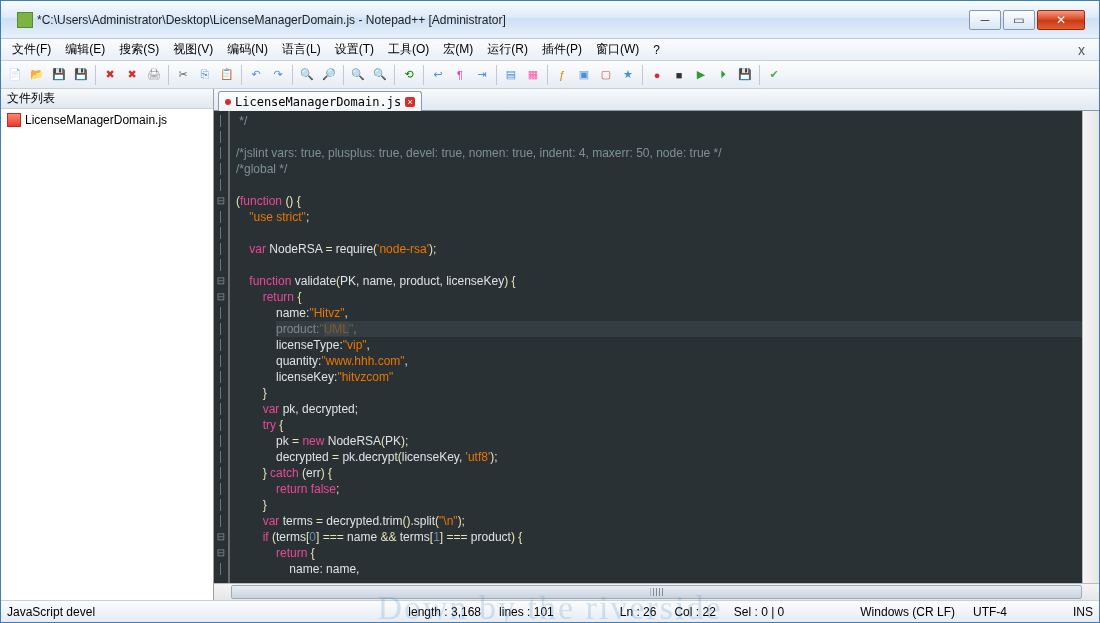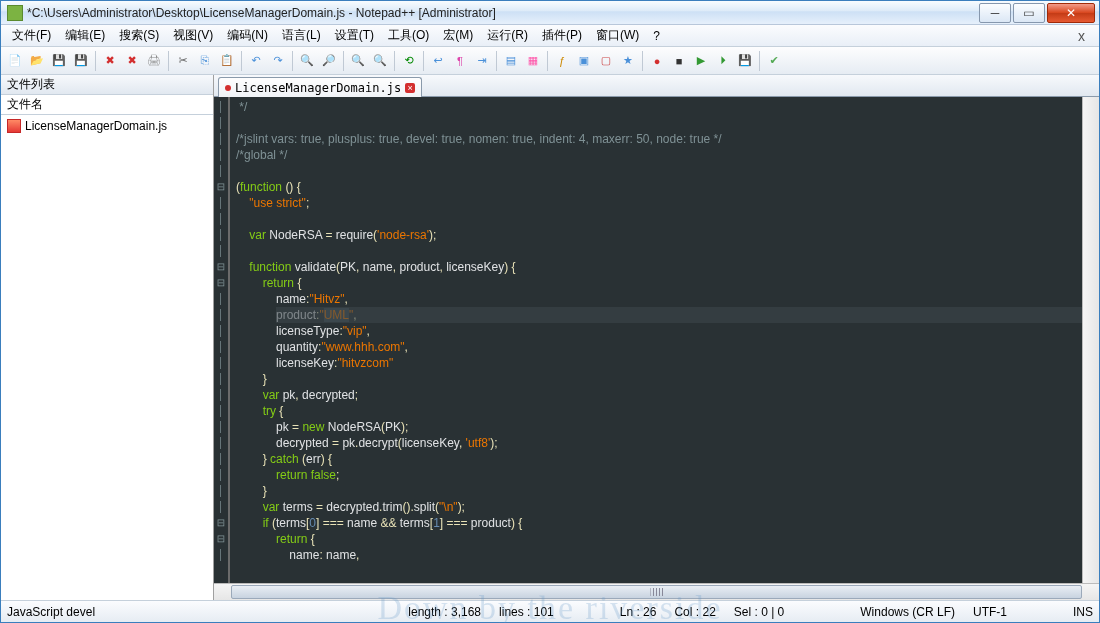--- a/index.html
+++ b/index.html
@@ -1,18 +1,18 @@
 <!DOCTYPE html>
 <html><head>
 <meta charset="utf-8">
 <style>
 *{box-sizing:border-box;margin:0;padding:0;font-family:"Microsoft YaHei","Segoe UI",Tahoma,sans-serif;font-size:12px}
 body{background:#fff;overflow:hidden}
 .window{width:1100px;height:623px;border:1px solid #3a7ebd;display:flex;flex-direction:column;background:#f0f0f0}
-.titlebar{height:24px;background:linear-gradient(#f8fcff,#dceaf8 45%,#cde0f5 46%,#e6f0fb);display:flex;align-items:center;padding:0 2px;border-bottom:1px solid #b8c7da}
+.titlebar{height:38px;background:linear-gradient(#f8fcff,#dceaf8 45%,#cde0f5 46%,#e6f0fb);display:flex;align-items:center;padding:0 12px;border-bottom:1px solid #b8c7da}
 .titlebar .icon{width:16px;height:16px;margin:0 4px;background:#7cb342;border:1px solid #5a8a2e}
 .titlebar .title{flex:1;color:#222;font-size:12px}
 .win-btns{display:flex;margin-right:2px}
 .win-btn{width:32px;height:20px;margin-left:2px;border:1px solid #8697ad;border-radius:2px;display:flex;align-items:center;justify-content:center;background:linear-gradient(#fbfdff,#dbe7f5);color:#333}
 .win-btn.close{width:48px;background:linear-gradient(#f39c89,#d94820 48%,#c33a15 50%,#e65a32);border-color:#a02a08;color:#fff}
 .menubar{height:22px;background:linear-gradient(#fbfcfe,#e9eff7);display:flex;align-items:center;padding:0 4px;border-bottom:1px solid #c5d0db}
 .menubar span{padding:14px 7px;cursor:default}
 .menubar .x{margin-left:auto;padding:0 10px;font-size:14px;color:#555}
 .toolbar{height:28px;background:linear-gradient(#fdfdfe,#e6ecf3);display:flex;align-items:center;padding:0 4px;gap:2px;border-bottom:1px solid #c5d0db}
 .tbtn{width:20px;height:20px;border-radius:2px;display:flex;align-items:center;justify-content:center;font-size:11px}
@@ -29,21 +29,21 @@
 .tab{height:20px;background:linear-gradient(#fefefe,#f0f3f7);border:1px solid #8a9aab;border-bottom:none;border-radius:3px 3px 0 0;padding:2px 6px;display:flex;align-items:center;gap:4px;position:relative;top:1px}
 .tab .dot{width:6px;height:6px;border-radius:50%;background:#d32f2f}
 .tab .tx{width:10px;height:10px;display:flex;align-items:center;justify-content:center;color:#fff;font-size:9px;background:#d32f2f;border-radius:2px}
 .code-wrap{flex:1;display:flex;background:#293134;position:relative;min-height:0;font-family:Consolas,monospace}
 .gutter{width:46px;background:#293134;color:#81969a;text-align:right;padding:2px 6px 2px 2px;font-size:13px;line-height:16px;flex-shrink:0}
 .fold{width:14px;background:#293134;flex-shrink:0;font-size:10px;color:#7f9195;line-height:16px;text-align:center;padding-top:2px}
 .vline{width:2px;background:#6b6b6b;flex-shrink:0}
 .code{flex:1;padding:2px 6px;font-size:13px;line-height:16px;white-space:pre;color:#e0e2e4;overflow:hidden}
 .hl-line{position:absolute;left:62px;right:0;height:16px;background:rgba(60,70,75,.6);top:210px;pointer-events:none}
 .c-cm{color:#7f9195}
-.c-kw{color:#84cc16}
+.c-kw{color:#ec4899}
 .c-st{color:#ec7600}
 .c-pl{color:#e8e2b7}
 .c-bl{color:#678cb1}
 .hscroll{height:17px;background:linear-gradient(#f5f5f5,#e6e6e6);border-top:1px solid #bbb;position:relative}
 .hscroll .thumb{position:absolute;left:17px;right:17px;top:1px;bottom:1px;background:linear-gradient(#e9eef4,#c8d3e0);border:1px solid #9ba9ba;border-radius:2px}
 .hscroll .grip{position:absolute;left:50%;top:50%;transform:translate(-50%,-50%);width:13px;height:8px;background:repeating-linear-gradient(90deg,#889,#889 1px,transparent 1px,transparent 3px)}
 .vscroll{width:17px;background:linear-gradient(90deg,#f5f5f5,#e6e6e6);border-left:1px solid #bbb}
 .status{height:22px;background:linear-gradient(#fbfcfe,#e6ecf3);border-top:1px solid #c5d0db;display:flex;align-items:center;padding:0 6px;gap:18px}
 .status .cell{white-space:nowrap}
 .status .sp{flex:1}
@@ -124,21 +124,20 @@
       <div class="tbtn" style="color: rgb(51, 153, 51);">▶</div>
       <div class="tbtn" style="color: rgb(51, 153, 51);">⏵</div>
       <div class="tbtn" style="color: rgb(74, 144, 217);">💾</div>
       <div class="sep"></div>
       <div class="tbtn" style="color: rgb(85, 170, 85);">✔</div>
     </div>
 
   <div class="content">
     <div class="side">
       <div class="side-hd">文件列表</div>
-      <div class="side-sub">文件名</div>
       <div class="file-list">
         <div class="file-item">
           <div class="file-ico"></div>
           <span>LicenseManagerDomain.js</span>
         </div>
       </div>
     </div>
 
     <div class="editor-area">
       <div class="tabs">
@@ -201,18 +200,18 @@
     <span class="cell">JavaScript devel</span>
     <span class="sp"></span>
     <span class="cell">length : 3,168</span>
     <span class="cell">lines : 101</span>
     <span style="width:30px"></span>
     <span class="cell">Ln : 26</span>
     <span class="cell">Col : 22</span>
     <span class="cell">Sel : 0 | 0</span>
     <span style="width:40px"></span>
     <span class="cell">Windows (CR LF)</span>
-    <span class="cell">UTF-1</span>
+    <span class="cell">UTF-4</span>
     <span style="width:30px"></span>
     <span class="cell">INS</span>
   </div>
   <div class="watermark">Down by the riverside</div>
 </div>
 
 </body></html>

